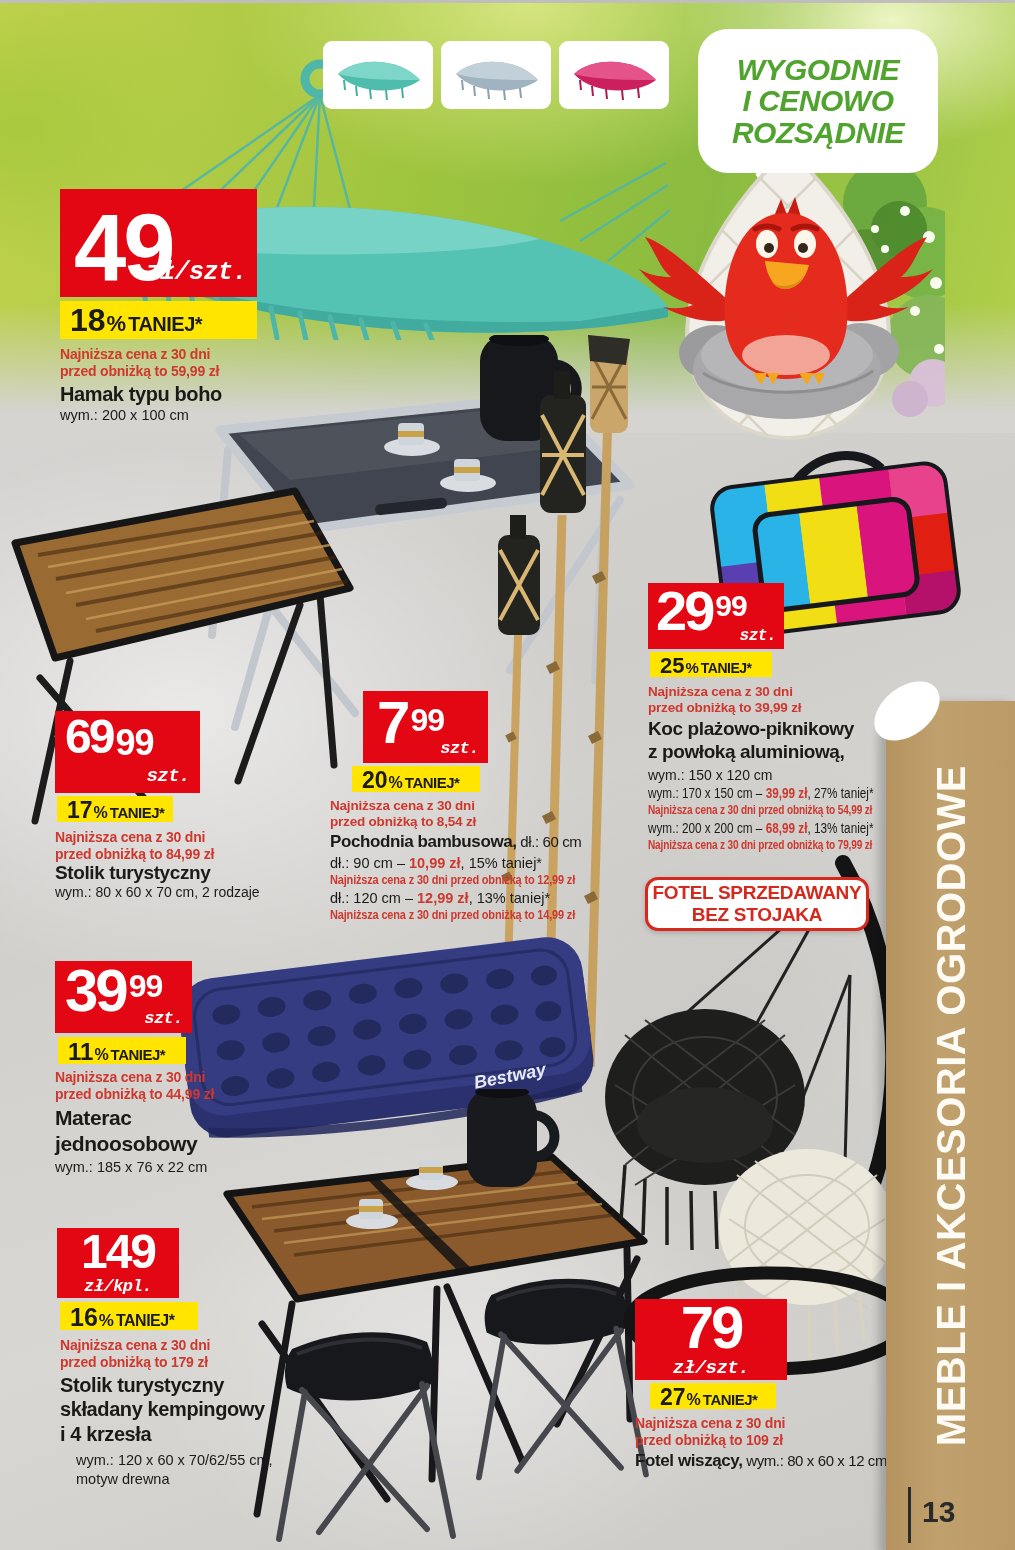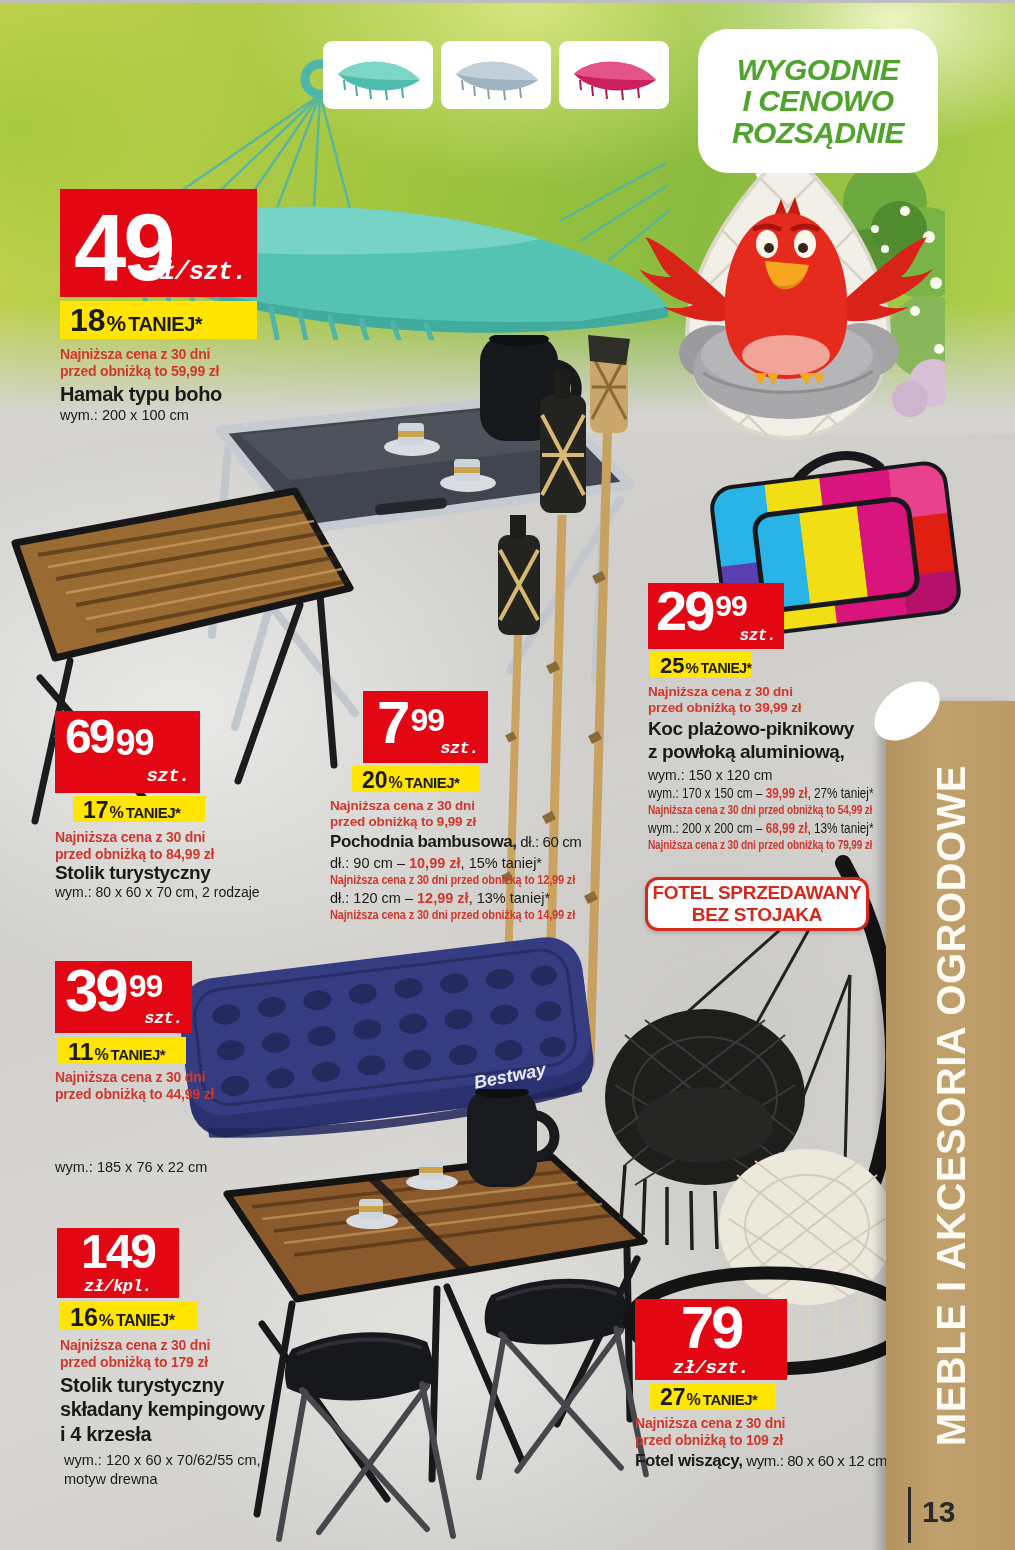--- a/index.html
+++ b/index.html
@@ -490,21 +490,21 @@
   <div class="abs nm" style="left:60px;top:379px;font-size:20px">Hamak typu boho</div>
   <div class="abs dt" style="left:60px;top:403px">wym.: 200 x 100 cm</div>
 
   <div class="abs redbox" style="left:55px;top:708px;width:145px;height:82px">
     <div class="prow">
       <span class="bignum" style="font-size:48px">69</span>
       <span class="sup" style="font-size:36px">99</span>
     </div>
     <div class="abs unit" style="right:10px;bottom:6px;font-size:19px">szt.</div>
   </div>
-  <div class="abs band" style="left:73px;top:793px;width:132px;height:26px">
+  <div class="abs band" style="left:57px;top:793px;width:116px;height:26px">
     <span class="bn" style="font-size:23px">17</span>
     <span class="bp" style="font-size:16px">%</span>
     <span class="bl" style="font-size:15px">TANIEJ*</span>
   </div>
   <div class="abs note" style="left:55px;top:826px">
     <div>Najniższa cena z 30 dni</div>
     <div>przed obniżką to 84,99 zł</div>
   </div>
   <div class="abs nm" style="left:55px;top:858px;font-size:19px">Stolik turystyczny</div>
   <div class="abs dt" style="left:55px;top:880px;font-size:14px">wym.: 80 x 60 x 70 cm, 2 rodzaje</div>
@@ -516,42 +516,42 @@
     </div>
     <div class="abs unit" style="right:9px;bottom:5px;font-size:17px">szt.</div>
   </div>
   <div class="abs band" style="left:352px;top:763px;width:128px;height:26px">
     <span class="bn" style="font-size:23px">20</span>
     <span class="bp" style="font-size:16px">%</span>
     <span class="bl" style="font-size:15px">TANIEJ*</span>
   </div>
   <div class="abs note" style="left:330px;top:795px;font-size:13.5px">
     <div>Najniższa cena z 30 dni</div>
-    <div>przed obniżką to 9,99 zł</div>
+    <div>przed obniżką to 8,54 zł</div>
   </div>
   <div class="abs nm" style="left:330px;top:829px;font-size:17px">
     <span class="b">Pochodnia bambusowa,</span><span style="font-weight:400;font-size:15px"> dł.: 60 cm</span>
   </div>
   <div class="abs dt" style="left:330px;top:851px;font-size:14.5px">
     <span>dł.: 90 cm – </span><span class="rp">10,99 zł</span><span>, 15% taniej*</span>
   </div>
   <div class="abs note cond" style="left:330px;top:870px;font-size:12.5px">Najniższa cena z 30 dni przed obniżką to 12,99 zł</div>
   <div class="abs dt" style="left:330px;top:886px;font-size:14.5px">
     <span>dł.: 120 cm – </span><span class="rp">12,99 zł</span><span>, 13% taniej*</span>
   </div>
   <div class="abs note cond" style="left:330px;top:905px;font-size:12.5px">Najniższa cena z 30 dni przed obniżką to 14,99 zł</div>
 
   <div class="abs redbox" style="left:648px;top:580px;width:136px;height:66px">
     <div class="prow" style="padding-left:8px;padding-top:2px">
       <span class="bignum" style="font-size:56px">29</span>
       <span class="sup" style="font-size:30px;margin-top:4px">99</span>
     </div>
     <div class="abs unit" style="right:8px;bottom:4px;font-size:16px">szt.</div>
   </div>
-  <div class="abs band" style="left:650px;top:649px;width:102px;height:25px">
+  <div class="abs band" style="left:650px;top:649px;width:122px;height:25px">
     <span class="bn" style="font-size:22px">25</span>
     <span class="bp" style="font-size:15px">%</span>
     <span class="bl" style="font-size:14px">TANIEJ*</span>
   </div>
   <div class="abs note" style="left:648px;top:681px;font-size:13.5px">
     <div>Najniższa cena z 30 dni</div>
     <div>przed obniżką to 39,99 zł</div>
   </div>
   <div class="abs nm" style="left:648px;top:714px;font-size:19px">
     <div>Koc plażowo-piknikowy</div>
@@ -581,41 +581,45 @@
   </div>
   <div class="abs band" style="left:58px;top:1034px;width:128px;height:27px">
     <span class="bn" style="font-size:24px">11</span>
     <span class="bp" style="font-size:16px">%</span>
     <span class="bl" style="font-size:15px">TANIEJ*</span>
   </div>
   <div class="abs note" style="left:55px;top:1066px">
     <div>Najniższa cena z 30 dni</div>
     <div>przed obniżką to 44,99 zł</div>
   </div>
+  <div class="abs nm" style="left:55px;top:1102px;font-size:21px">
+    <div>Materac</div>
+    <div>jednoosobowy</div>
+  </div>
   <div class="abs dt" style="left:55px;top:1155px">wym.: 185 x 76 x 22 cm</div>
 
   <div class="abs redbox ccol" style="left:57px;top:1225px;width:122px;height:70px">
     <div class="bignum" style="font-size:48px;letter-spacing:-2px">149</div>
     <div class="unit" style="font-size:17px">zł/kpl.</div>
   </div>
   <div class="abs band" style="left:60px;top:1299px;width:138px;height:28px">
     <span class="bn" style="font-size:25px">16</span>
     <span class="bp" style="font-size:17px">%</span>
     <span class="bl" style="font-size:16px">TANIEJ*</span>
   </div>
   <div class="abs note" style="left:60px;top:1334px">
     <div>Najniższa cena z 30 dni</div>
     <div>przed obniżką to 179 zł</div>
   </div>
   <div class="abs nm" style="left:60px;top:1370px;font-size:20px">
     <div>Stolik turystyczny</div>
     <div>składany kempingowy</div>
     <div>i 4 krzesła</div>
   </div>
-  <div class="abs dt" style="left:64px;top:1448px;font-size:14.5px">
+  <div class="abs dt" style="left:76px;top:1448px;font-size:14.5px">
     <div>wym.: 120 x 60 x 70/62/55 cm,</div>
     <div>motyw drewna</div>
   </div>
 
   <div class="abs redbox ccol" style="left:635px;top:1296px;width:152px;height:81px">
     <div class="bignum" style="font-size:60px">79</div>
     <div class="unit" style="font-size:19px">zł/szt.</div>
   </div>
   <div class="abs band" style="left:650px;top:1380px;width:126px;height:26px">
     <span class="bn" style="font-size:23px">27</span>

